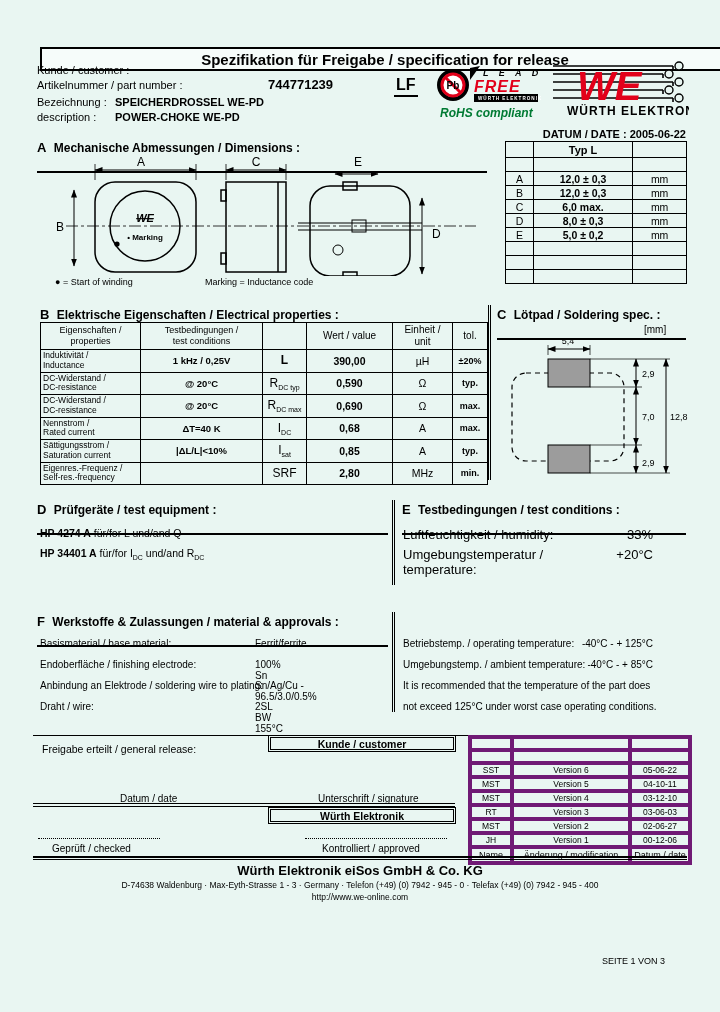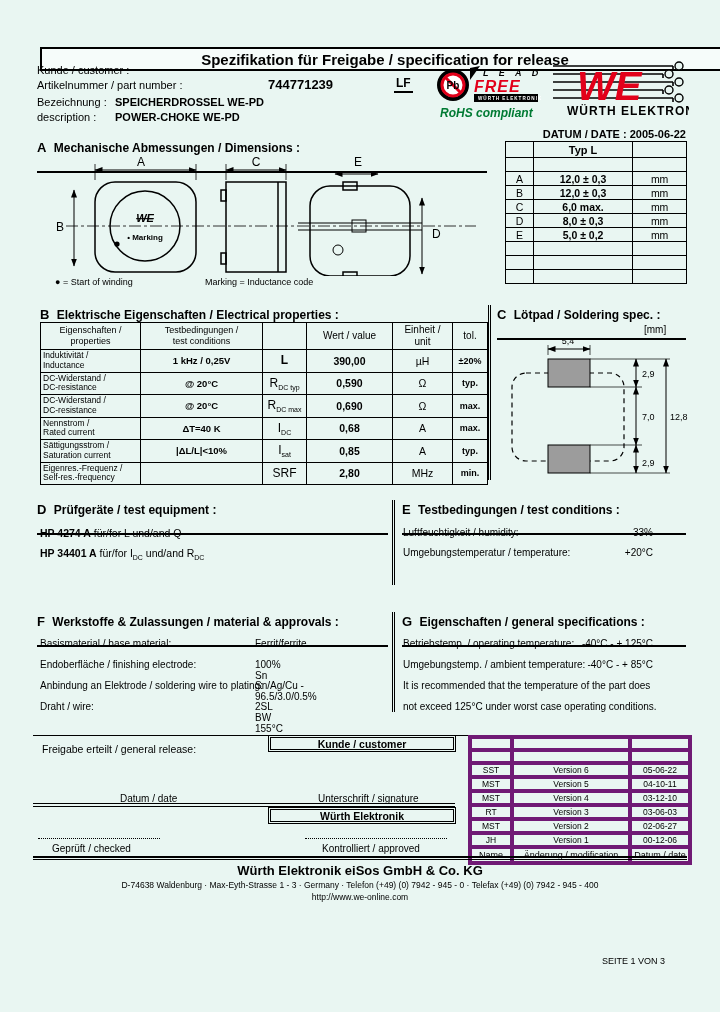--- a/index.html
+++ b/index.html
@@ -10,21 +10,21 @@
   .b { font-weight:bold; }
   .i { font-style:italic; }
 
   
   .title-box { left:40px; top:47px; width:690px; height:24px; border:2px solid #000;
     background:#f6fcfa; display:flex; align-items:center; justify-content:center;
     font-size:15px; font-weight:bold; }
 
   
   .meta { font-size:11px; }
-  .lf { border-bottom:2px solid #000; padding:0 2px 1px 2px; font-weight:bold; font-size:12px; }
+  .lf { border-bottom:2px solid #000; padding:0 2px 1px 2px; font-weight:bold; font-size:16px; }
 
   
   .sec-title { font-size:12px; font-weight:bold; border-bottom:2px solid #000; padding-bottom:16px; }
   .sec-title .sec-letter { font-size:13px; margin-right:4px; }
   .sec-title-noline { font-size:12px; font-weight:bold; }
 
   
   table.dims { border-collapse:collapse; width:182px; font-size:10.5px; }
   table.dims td { border:1px solid #000; height:14px; text-align:center; padding:0 2px; }
   table.dims .hdr { font-weight:bold; font-size:11px; height:16px; }
@@ -44,21 +44,21 @@
   
   table.vers { border-collapse:collapse; width:220px; font-size:8.5px; table-layout:fixed; }
   table.vers td { border:4px solid #701a75; height:13px; text-align:center; padding:0 1px; overflow:hidden; white-space:nowrap; }
   table.vers tr.foot td { height:16px; font-size:9px; }
 
   .vsep { width:3px; border-left:1px solid #000; border-right:1px solid #000; }
   .dline { height:4px; border-top:1px solid #000; border-bottom:1px solid #000; }
   .thickline { height:4px; border-top:2px solid #000; border-bottom:1px solid #000; }
   .dotted { border-top:1.6px dotted #000; }
 
-  .kv { font-size:10px; display:flex; }
+  .kv { font-size:13px; display:flex; }
   .kv .v { margin-left:auto; }
 
   .boxed-hdr { border:3px double #000; font-weight:bold; font-size:10.5px; text-align:center;
     height:17px; line-height:12px; background:#e9f6f2; }
 
   .small-note { font-size:9px; }
   svg text { font-family:"Liberation Sans", sans-serif; }
 </style>
 </head>
 <body>
@@ -397,24 +397,20 @@
     <span>Anbindung an Elektrode / soldering wire to plating:</span>
     <span class="abs" style="left:215px;top:0;">Sn/Ag/Cu - 96.5/3.0/0.5%</span>
   </div>
   <div class="abs" style="left:40px;top:701px;font-size:10px;">
     <span>Draht / wire:</span>
     <span class="abs" style="left:215px;top:0;">2SL BW 155°C</span>
   </div>
 
   <div class="abs vsep" style="left:392px;top:612px;height:100px;"></div>
 
-  <div class="abs sec-title" style="left:402px;top:614px;width:284px;">
-    <span class="sec-letter">G</span>
-    <span>Eigenschaften / general specifications :</span>
-  </div>
   <div class="abs kv" style="left:403px;top:638px;width:250px;font-size:10px;">
     <span>Betriebstemp. / operating temperature:</span>
     <span class="v">-40°C - +  125°C</span>
   </div>
   <div class="abs kv" style="left:403px;top:659px;width:250px;font-size:10px;">
     <span>Umgebungstemp. / ambient temperature:</span>
     <span class="v">-40°C - +  85°C</span>
   </div>
   <div class="abs" style="left:403px;top:680px;font-size:10px;">It is recommended that the temperature of the part does</div>
   <div class="abs" style="left:403px;top:701px;font-size:10px;">not exceed 125°C under worst case operating conditions.</div>

